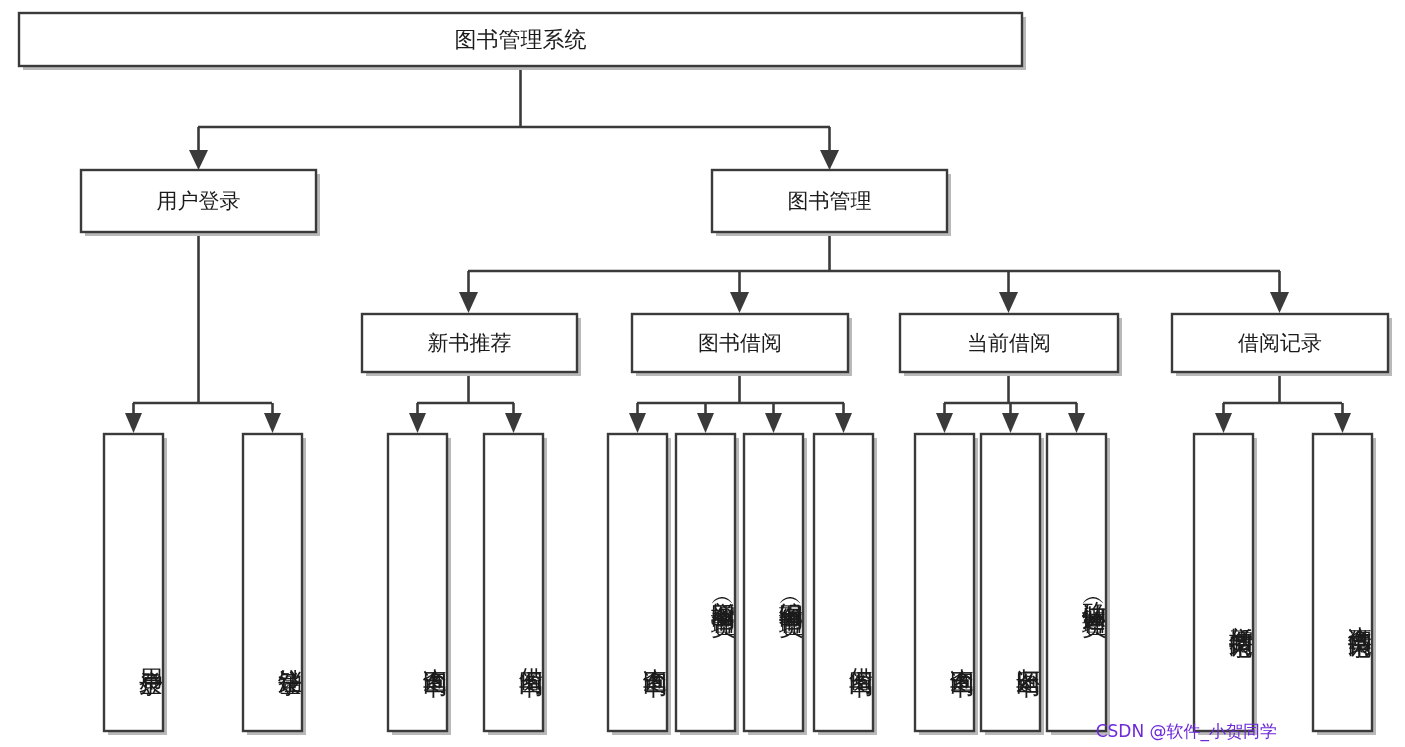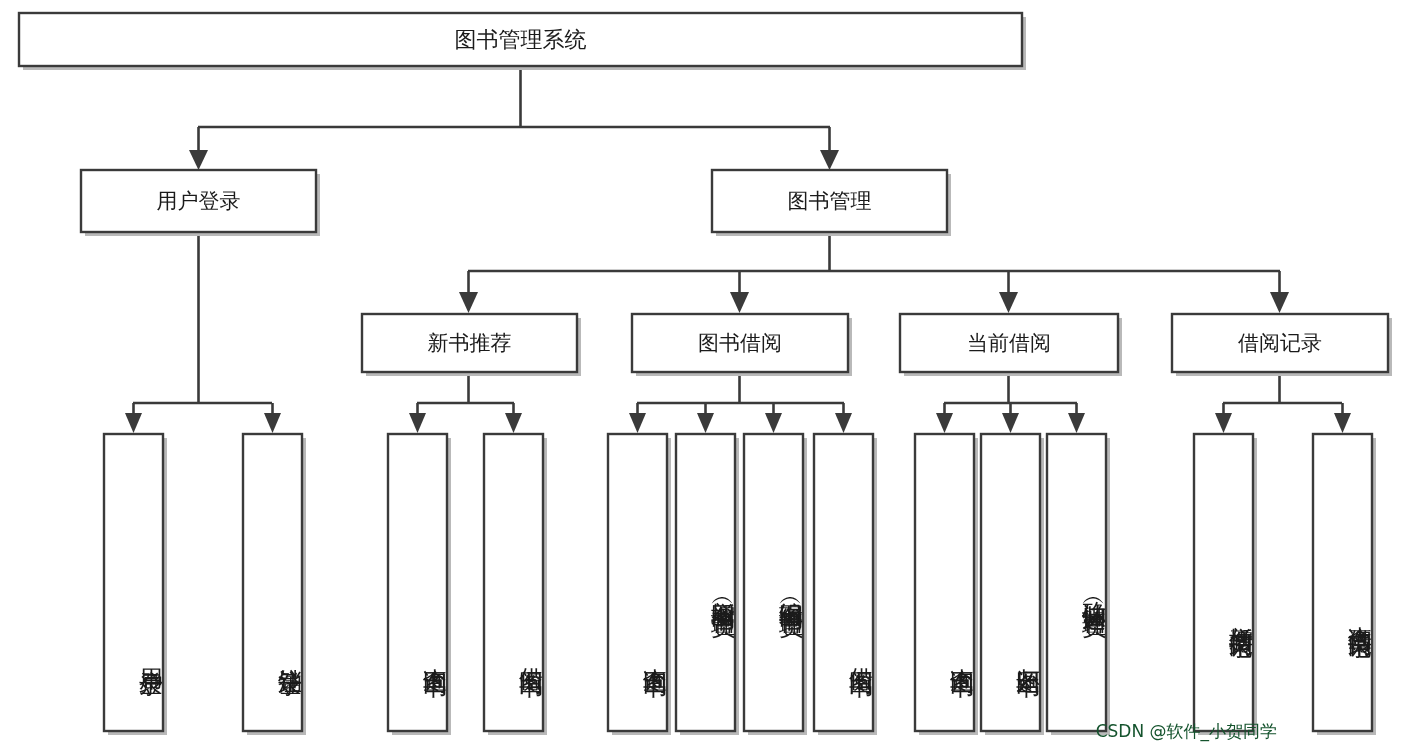--- a/index.html
+++ b/index.html
@@ -71,21 +71,21 @@
     letter-spacing: 2px;
     white-space: nowrap;
     pointer-events: none;
   }
   .watermark {
     position: absolute;
     right: 10px;
     bottom: 4px;
     font-family: "DejaVu Sans", "Liberation Sans", sans-serif;
     font-size: 17px;
-    color: #14532d;
+    color: #6d28d9;
     white-space: nowrap;
     user-select: none;
   }
 </style>
 </head>
 <body>
 
 <div id="diagram-root">
 
   <svg id="tree-svg" viewBox="0 0 1405 747">

